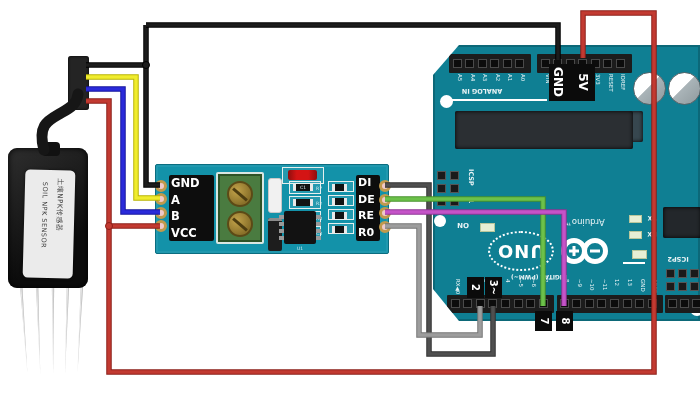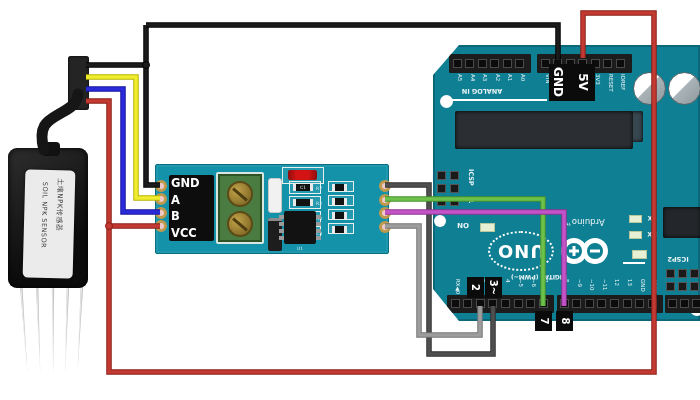--- a/index.html
+++ b/index.html
@@ -253,20 +253,26 @@
     <div class="rcomp" style="left:172px;top:30px;width:26px;height:11px;">
         <span class="rcore" style="width:15px;"></span>
       </div>
     <div class="rcomp" style="left:172px;top:44px;width:26px;height:11px;">
         <span class="rcore" style="width:15px;"></span>
       </div>
     <div class="rcomp" style="left:172px;top:58px;width:26px;height:11px;">
         <span class="rcore" style="width:15px;"></span>
       </div>
 
+    <div class="pinbox" style="left:200px;top:10px;width:24px;height:66px;font-size:11px;">
+      <span>DI</span>
+      <span>DE</span>
+      <span>RE</span>
+      <span>R0</span>
+    </div>
     <div class="mod-pin" style="left:223px;top:15px;"></div>
     <div class="mod-pin" style="left:223px;top:29px;"></div>
     <div class="mod-pin" style="left:223px;top:42px;"></div>
     <div class="mod-pin" style="left:223px;top:56px;"></div>
   </div>
 
   <div id="sensor">
     <div class="prong" style="left:12px;top:138px;transform:rotate(-4deg);"></div>
     <div class="prong" style="left:28px;top:138px;transform:rotate(-2deg);"></div>
     <div class="prong" style="left:44px;top:138px;"></div>

